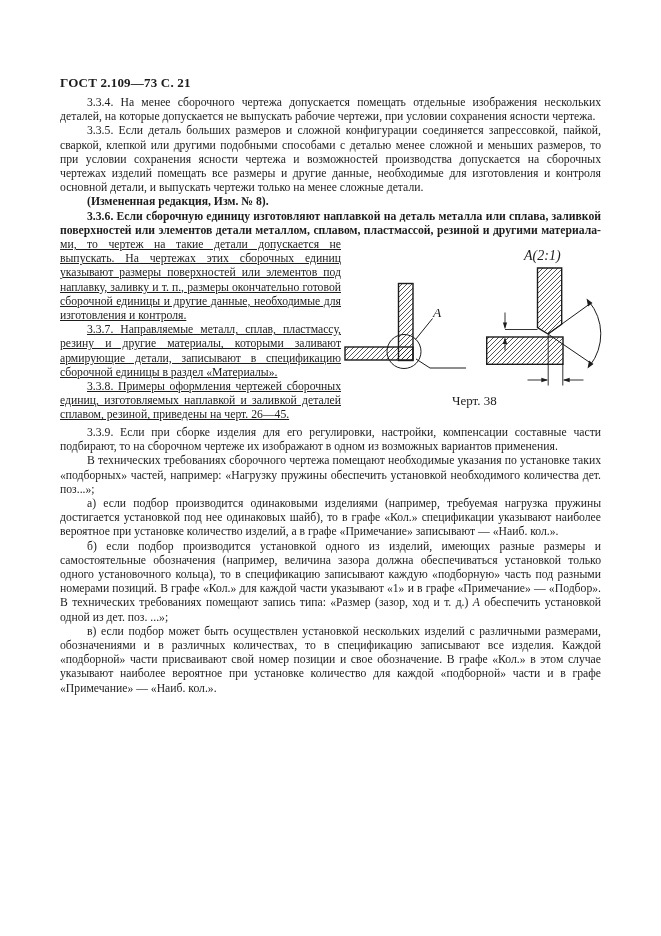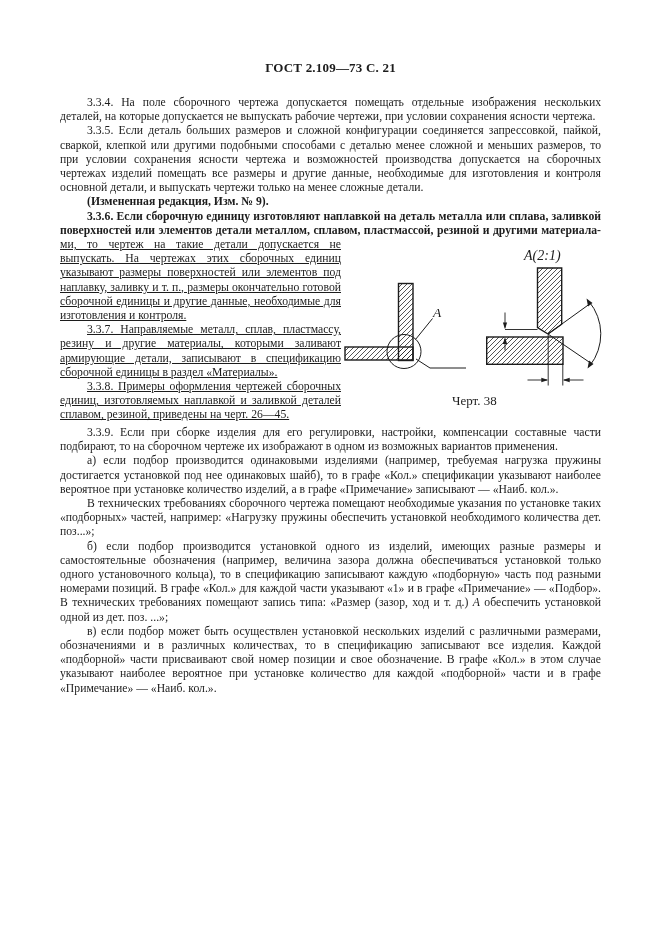--- a/index.html
+++ b/index.html
@@ -5,22 +5,22 @@
   html,body { margin:0; padding:0; background:#e8e8e8; }
   .page {
     position:relative;
     width:661px; height:936px;
     background:#ffffff;
     font-family:"Liberation Serif","DejaVu Serif",serif;
     color:#1c1c1c;
     overflow:hidden;
   }
   .header {
-    position:absolute; top:60px; left:60px; width:541px;
-    text-align:center; font-weight:bold; font-size:13px; letter-spacing:0.2px;
+    position:absolute; top:75px; left:60px; width:541px;
+    text-align:left; font-weight:bold; font-size:13px; letter-spacing:0.2px;
   }
   .body-text {
     position:absolute; top:96px; left:60px; width:541px;
     font-size:11.7px; line-height:14.2px; text-align:justify;
   }
   .body-text p { margin:0; text-indent:27px; }
   p.noindent { text-indent:0; }
   p.bold { font-weight:bold; }
   .wide-just { text-align-last:justify;font-weight:bold; }
   .it { font-style:italic; }
@@ -37,23 +37,23 @@
 </style>
 </head>
 <body>
 
 <div class="page">
 
   <div class="header">ГОСТ 2.109—73 С. 21</div>
 
   <div class="body-text">
 
-    <p>3.3.4. На поле сборочного чертежа допускается помещать отдельные изображения нескольких деталей, на которые допускается не выпускать рабочие чертежи, при условии сохранения ясности чертежа.</p>
+    <p>3.3.4. На менее сборочного чертежа допускается помещать отдельные изображения нескольких деталей, на которые допускается не выпускать рабочие чертежи, при условии сохранения ясности чертежа.</p>
     <p>3.3.5. Если деталь больших размеров и сложной конфигурации соединяется запрессовкой, пайкой, сваркой, клепкой или другими подобными способами с деталью менее сложной и меньших размеров, то при условии сохранения ясности чертежа и возможностей производства допускается на сборочных чертежах изделий помещать все размеры и другие данные, необходимые для изготовления и контроля основной детали, и выпускать чертежи только на менее сложные детали.</p>
-    <p class="bold">(Измененная редакция, Изм. № 9).</p>
+    <p class="bold">(Измененная редакция, Изм. № 8).</p>
     <p class="wide-just">3.3.6. Если сборочную единицу изготовляют наплавкой на деталь металла или сплава, заливкой поверхностей или элементов детали металлом, сплавом, пластмассой, резиной и другими материала-</p>
 
     <div class="twocol">
       <div class="leftcol">
         <p class="noindent">ми, то чертеж на такие детали допускается не выпускать. На чертежах этих сборочных единиц указывают размеры поверхностей или элементов под наплавку, заливку и т. п., размеры окончательно готовой сборочной единицы и другие данные, необходимые для изготовления и контроля.</p>
         <p>3.3.7. Направляемые металл, сплав, пластмассу, резину и другие материалы, которыми заливают армирующие детали, записывают в спецификацию сборочной единицы в раздел «Материалы».</p>
         <p>3.3.8. Примеры оформления чертежей сборочных единиц, изготовляемых наплавкой и заливкой деталей сплавом, резиной, приведены на черт. 26—45.</p>
       </div>
 
       <svg class="fig" viewBox="343 284 278 176">
@@ -98,19 +98,19 @@
           </g>
           <polygon points="548.2,424 541.3,421.8 541.3,426.2" fill="#1c1c1c"></polygon>
           <polygon points="562.8,424 569.7,421.8 569.7,426.2" fill="#1c1c1c"></polygon>
         </g>
 
         <text x="452" y="449" font-size="13">Черт. 38</text>
       </svg>
     </div>
 
     <p>3.3.9. Если при сборке изделия для его регулировки, настройки, компенсации составные части подбирают, то на сборочном чертеже их изображают в одном из возможных вариантов применения.</p>
+    <p>В технических требованиях сборочного чертежа помещают необходимые указания по установке таких «подборных» частей, например: «Нагрузку пружины обеспечить установкой необходимого количества дет. поз...»;</p>
     <p>а) если подбор производится одинаковыми изделиями (например, требуемая нагрузка пружины достигается установкой под нее одинаковых шайб), то в графе «Кол.» спецификации указывают наиболее вероятное при установке количество изделий, а в графе «Примечание» записывают — «Наиб. кол.».</p>
-    <p>В технических требованиях сборочного чертежа помещают необходимые указания по установке таких «подборных» частей, например: «Нагрузку пружины обеспечить установкой необходимого количества дет. поз...»;</p>
     <p><span>б) если подбор производится установкой одного из изделий, имеющих разные размеры и самостоятельные обозначения (например, величина зазора должна обеспечиваться установкой только одного установочного кольца), то в спецификацию записывают каждую «подборную» часть под разными номерами позиций. В графе «Кол.» для каждой части указывают «1» и в графе «Примечание» — «Подбор». В технических требованиях помещают запись типа: «Размер (зазор, ход и т. д.) </span><span class="it">А</span><span> обеспечить установкой одной из дет. поз. ...»;</span></p>
     <p>в) если подбор может быть осуществлен установкой нескольких изделий с различными размерами, обозначениями и в различных количествах, то в спецификацию записывают все изделия. Каждой «подборной» части присваивают свой номер позиции и свое обозначение. В графе «Кол.» в этом случае указывают наиболее вероятное при установке количество для каждой «подборной» части и в графе «Примечание» — «Наиб. кол.».</p>
 
   </div>
 </div>
 
 </body></html>

